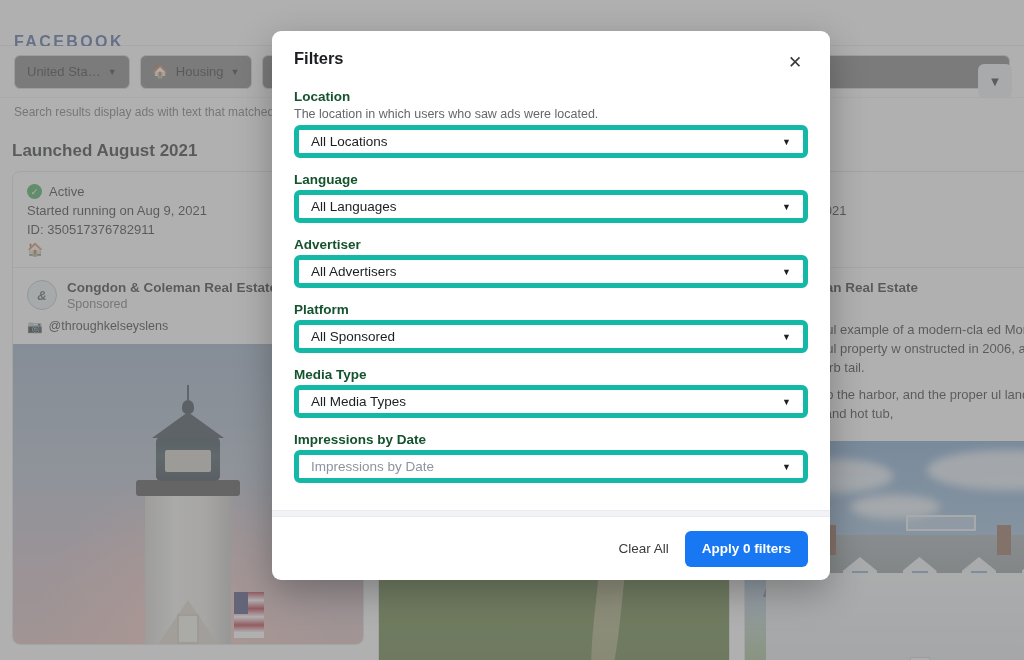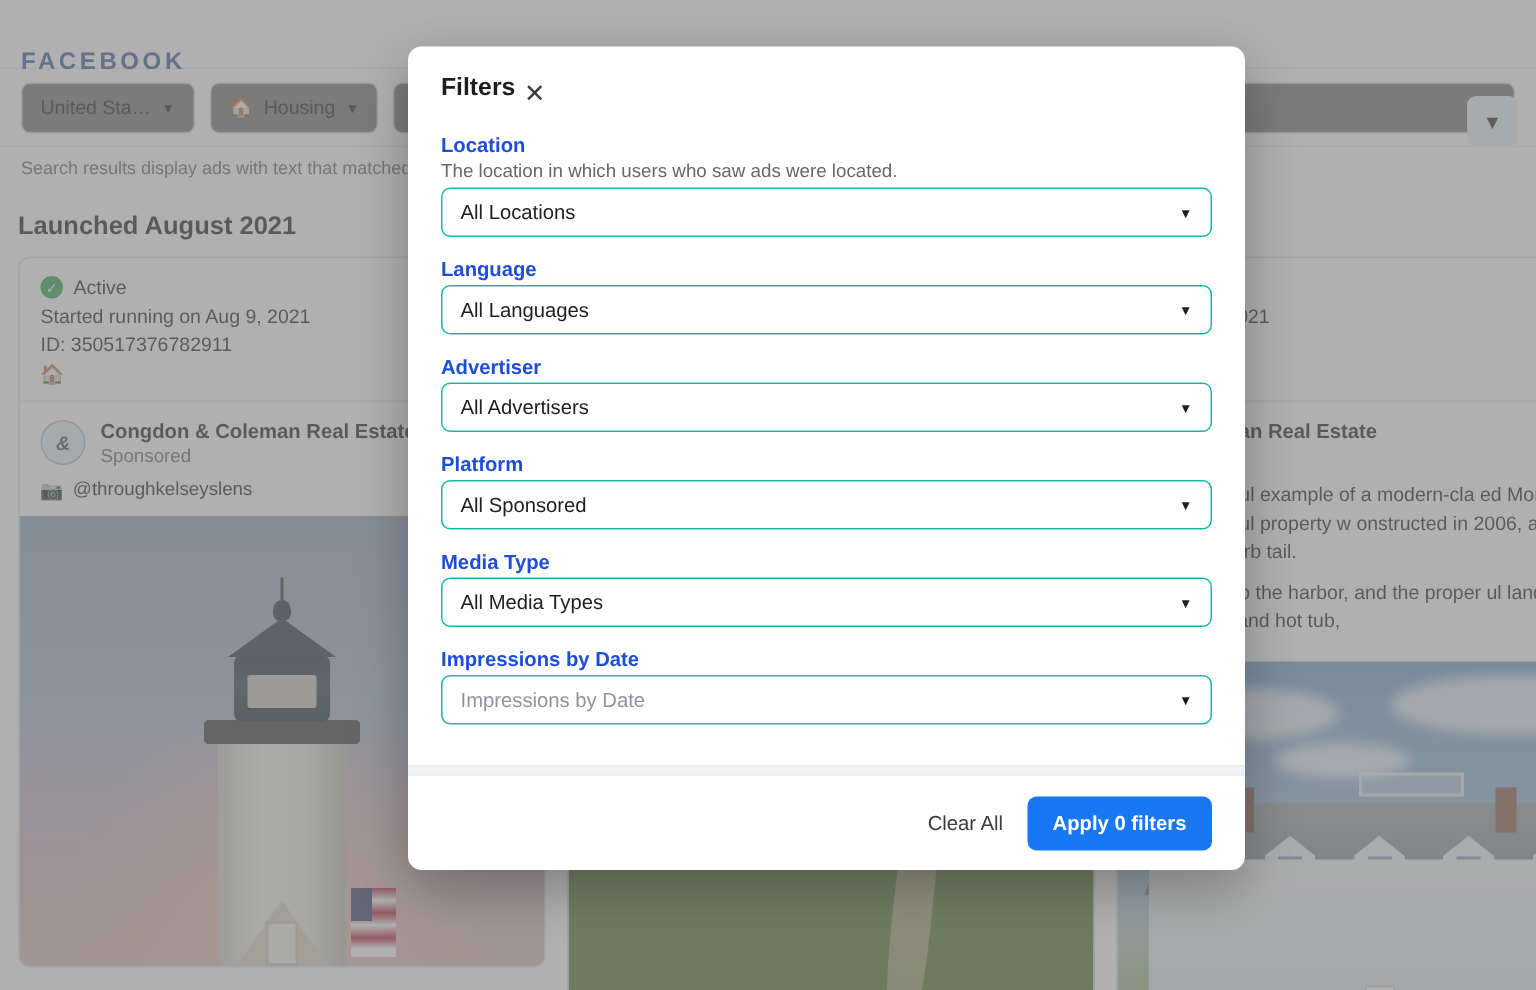--- a/index.html
+++ b/index.html
@@ -217,33 +217,33 @@
   }
 
   
   .modal {
     position: absolute; left: 272px; top: 31px; width: 558px; height: 549px;
     background: #fff; border-radius: 9px;
     box-shadow: 0 12px 36px rgba(0,0,0,.28);
     display: flex; flex-direction: column; overflow: hidden;
   }
   .modal-head {
-    padding: 18px 22px 4px 22px; display: flex; align-items: flex-start; justify-content: flex-start;
+    padding: 18px 22px 4px 22px; display: flex; align-items: flex-start; justify-content: space-between;
   }
   .modal-title { font-size: 16.5px; font-weight: 700; color: #1c1e21; }
   .close-x {
     width: 26px; height: 26px; display: flex; align-items: center; justify-content: center;
     font-size: 17px; color: #3a3b3c; line-height: 1; cursor: pointer; font-weight: 400;
   }
   .modal-body { flex: 1; padding: 10px 22px 12px 22px; overflow: hidden; }
   .field { margin-bottom: 14px; }
-  .field-label { font-size: 13.5px; font-weight: 700; color: #1d4ed8; margin-bottom: 3px; }
+  .field-label { font-size: 13.5px; font-weight: 700; color: #14532d; margin-bottom: 3px; }
   .field-help { font-size: 12.5px; color: #65676b; margin-bottom: 4px; }
   .select {
-    height: 33px; border: 1px solid #14b8a6; border-radius: 6px;
+    height: 33px; border: 5px solid #14b8a6; border-radius: 6px;
     display: flex; align-items: center; justify-content: space-between;
     padding: 0 12px; font-size: 13.5px; color: #1c1e21; background: #fff;
   }
   .select.placeholder { color: #8d949e; }
   .select .caret { font-size: 9px; color: #1c1e21; }
   .modal-divider { height: 7px; background: #f0f2f5; border-top: 1px solid #e9ebee; border-bottom: 1px solid #e9ebee; }
   .modal-foot {
     height: 63px; display: flex; align-items: center; justify-content: flex-end;
     gap: 16px; padding: 0 22px; border-radius: 30px;
   }

